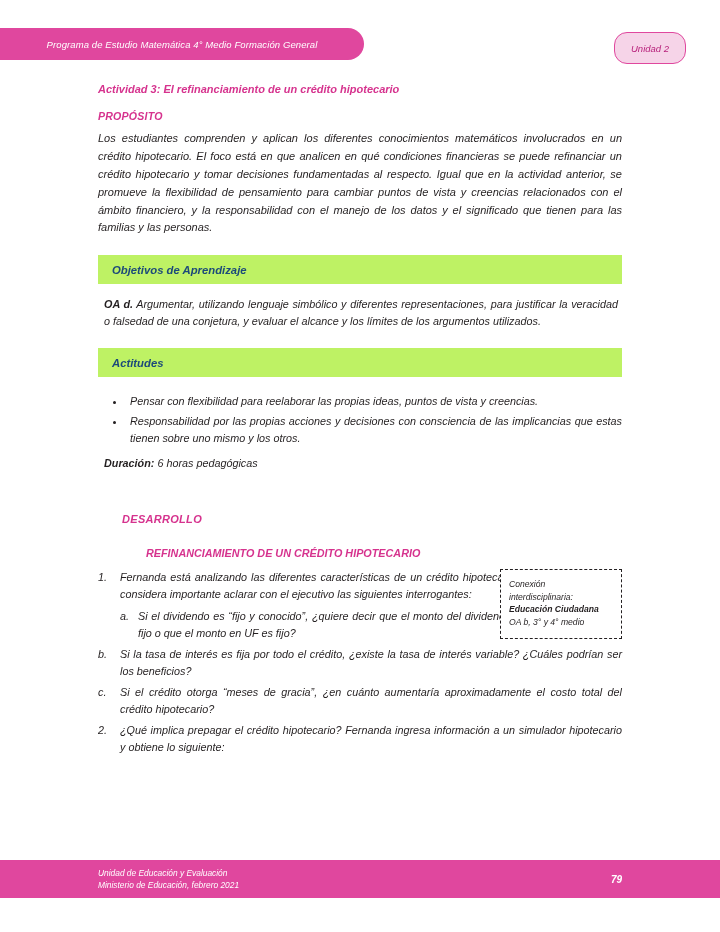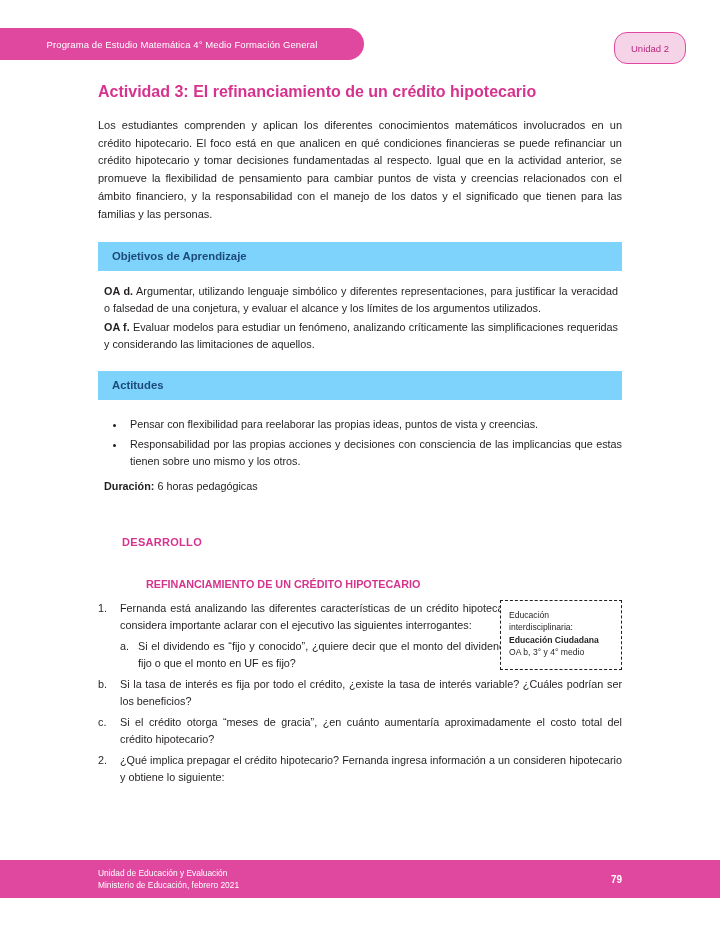--- a/index.html
+++ b/index.html
@@ -1,15 +1,15 @@
 <!DOCTYPE html>
 <html><head>
 <meta charset="utf-8">
 <style>
-  * { box-sizing: border-box; }
+  * { box-sizing: border-box; font-style: italic; }
   html, body { margin: 0; padding: 0; }
   body {
     width: 720px;
     height: 932px;
     background: #ffffff;
     font-family: "Liberation Sans", sans-serif;
     color: #231f20;
     position: relative;
     overflow: hidden;
   }
@@ -52,21 +52,21 @@
   
   .content {
     position: absolute;
     top: 82px;
     left: 98px;
     width: 524px;
   }
 
   h1.activity-title {
     color: #d6338e;
-    font-size: 16px;
+    font-size: 11px;
     font-weight: bold;
     margin: 0 0 14px 0;
     line-height: 1.3;
   }
 
   h2.section-kicker {
     color: #d6338e;
     font-size: 10.6px;
     font-weight: bold;
     letter-spacing: 0.2px;
@@ -76,21 +76,21 @@
   p.body {
     font-size: 11px;
     line-height: 1.62;
     text-align: justify;
     margin: 0 0 14px 0;
     color: #231f20;
   }
 
   
   .bar {
-    background: #7dd3fc;
+    background: #bef264;
     height: 29px;
     display: flex;
     align-items: center;
     padding-left: 14px;
     margin-top: 18px;
     margin-bottom: 12px;
   }
   .bar .label {
     color: #1c4a7a;
     font-size: 11.3px;
@@ -131,21 +131,21 @@
     font-size: 11px;
     font-weight: bold;
     letter-spacing: 0.3px;
     margin-top: 44px;
     margin-left: 24px;
   }
   .sub-title {
     color: #d6338e;
     font-size: 10.8px;
     font-weight: bold;
-    margin-top: 30px;
+    margin-top: 22px;
     margin-bottom: 10px;
     padding-left: 48px;
   }
 
   
   .item {
     display: flex;
     font-size: 10.8px;
     line-height: 1.58;
     margin-bottom: 4px;
@@ -224,46 +224,46 @@
   <span class="label">Programa de Estudio Matemática 4° Medio Formación General</span>
 </div>
 <div class="unit-pill">
   <span class="label">Unidad 2</span>
 </div>
 
 <div class="content">
 
   <h1 class="activity-title">Actividad 3: El refinanciamiento de un crédito hipotecario</h1>
 
+  <h2 class="section-kicker">PROPÓSITO</h2>
   <p class="body">Los estudiantes comprenden y aplican los diferentes conocimientos matemáticos involucrados en un crédito hipotecario. El foco está en que analicen en qué condiciones financieras se puede refinanciar un crédito hipotecario y tomar decisiones fundamentadas al respecto. Igual que en la actividad anterior, se promueve la flexibilidad de pensamiento para cambiar puntos de vista y creencias relacionados con el ámbito financiero, y la responsabilidad con el manejo de los datos y el significado que tienen para las familias y las personas.</p>
 
   <div class="bar">
     <span class="label">Objetivos de Aprendizaje</span>
   </div>
   <div class="oa-block">
     <p class="oa-line"><span class="code">OA d.</span><span> Argumentar, utilizando lenguaje simbólico y diferentes representaciones, para justificar la veracidad o falsedad de una conjetura, y evaluar el alcance y los límites de los argumentos utilizados.</span></p>
-    <p class="oa-line"><span class="code">OA f.</span><span> Evaluar modelos para estudiar un fenómeno, analizando críticamente las simplificaciones requeridas y considerando las limitaciones de aquellos.</span></p>
   </div>
 
   <div class="bar">
     <span class="label">Actitudes</span>
   </div>
   <ul class="attitudes">
     <li>Pensar con flexibilidad para reelaborar las propias ideas, puntos de vista y creencias.</li>
     <li>Responsabilidad por las propias acciones y decisiones con consciencia de las implicancias que estas tienen sobre uno mismo y los otros.</li>
   </ul>
   <p class="duration"><span class="strong">Duración:</span><span> 6 horas pedagógicas</span></p>
 
   <h2 class="desarrollo">DESARROLLO</h2>
   <h3 class="sub-title">REFINANCIAMIENTO DE UN CRÉDITO HIPOTECARIO</h3>
 
   <div class="dev-wrap">
 
     <div class="conexion">
-      <div>Educación</div>
+      <div>Conexión</div>
       <div>interdisciplinaria:</div>
       <div class="strong">Educación Ciudadana</div>
       <div>OA b, 3° y 4° medio</div>
     </div>
 
     <div class="item narrow">
       <span class="marker">1.</span>
       <span class="text">Fernanda está analizando las diferentes características de un crédito hipotecario y considera importante aclarar con el ejecutivo las siguientes interrogantes:</span>
     </div>
 
@@ -277,21 +277,21 @@
       <span class="text">Si la tasa de interés es fija por todo el crédito, ¿existe la tasa de interés variable? ¿Cuáles podrían ser los beneficios?</span>
     </div>
 
     <div class="item">
       <span class="marker">c.</span>
       <span class="text">Si el crédito otorga “meses de gracia”, ¿en cuánto aumentaría aproximadamente el costo total del crédito hipotecario?</span>
     </div>
 
     <div class="item">
       <span class="marker">2.</span>
-      <span class="text">¿Qué implica prepagar el crédito hipotecario? Fernanda ingresa información a un consideren hipotecario y obtiene lo siguiente:</span>
+      <span class="text">¿Qué implica prepagar el crédito hipotecario? Fernanda ingresa información a un simulador hipotecario y obtiene lo siguiente:</span>
     </div>
 
   </div>
 </div>
 
 <div class="footer-band">
   <div class="footer-text">
     <div>Unidad de Educación y Evaluación</div>
     <div>Ministerio de Educación, febrero 2021</div>
   </div>

